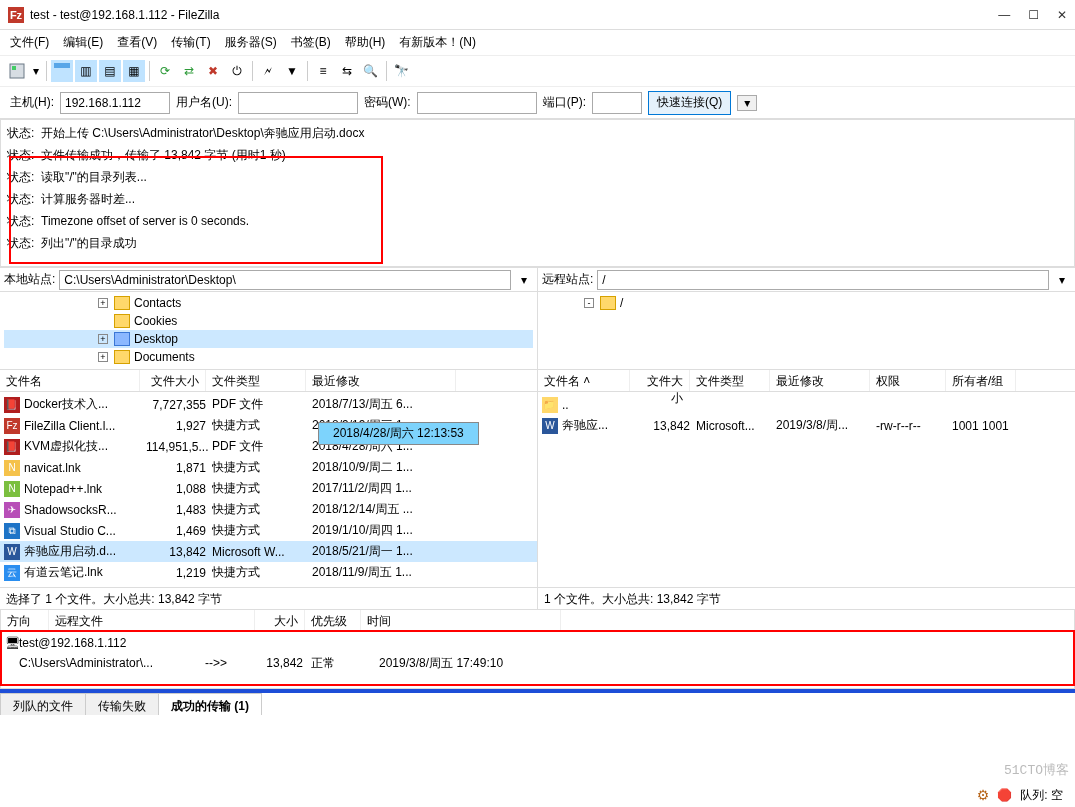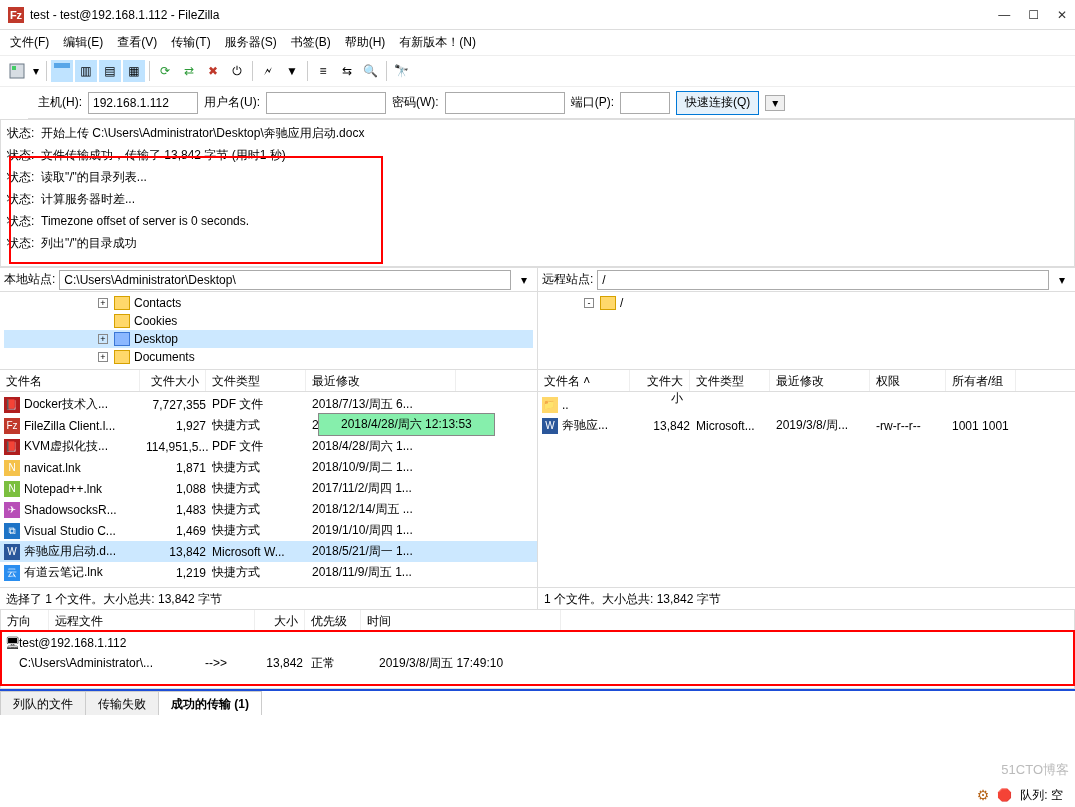--- a/index.html
+++ b/index.html
@@ -5,21 +5,21 @@
 * { margin:0; padding:0; box-sizing:border-box; font-family:"Microsoft YaHei","Segoe UI",sans-serif; font-size:12px; }
 body { background:#fff; color:#000; width:1075px; height:807px; overflow:hidden; position:relative; }
 .titlebar { height:30px; display:flex; align-items:center; padding:0 8px; border-bottom:1px solid #ddd; }
 .titlebar .logo { width:16px; height:16px; background:#c0392b; color:#fff; display:flex; align-items:center; justify-content:center; font-weight:bold; font-size:11px; margin-right:6px; }
 .titlebar .title { flex:1; }
 .win-controls { display:flex; gap:18px; font-size:16px; color:#333; }
 .menubar { display:flex; gap:14px; padding:4px 10px; }
 .toolbar { display:flex; align-items:center; gap:2px; padding:2px 6px; border-top:1px solid #eee; border-bottom:1px solid #eee; height:32px; }
 .tb-icon { width:22px; height:22px; display:flex; align-items:center; justify-content:center; border:1px solid transparent; }
 .tb-sep { width:1px; height:20px; background:#ccc; margin:0 2px; }
-.quickbar { display:flex; align-items:center; gap:6px; padding:4px 10px; border-bottom:1px solid #ddd; height:32px;margin-left:28px; }
+.quickbar { display:flex; align-items:center; gap:6px; padding:4px 10px; border-bottom:1px solid #ddd; height:32px; }
 .quickbar input { height:22px; border:1px solid #aaa; padding:0 4px; }
 .quickbar button { height:24px; border:1px solid #0078d7; background:#e5f1fb; padding:0 8px; }
 .quickbar .dropbtn { width:20px; border:1px solid #aaa; background:#f0f0f0; display:flex; align-items:center; justify-content:center; }
 .log { height:148px; border:1px solid #ddd; overflow:auto; position:relative; padding:2px 6px; }
 .log-row { display:flex; height:22px; align-items:center; }
 .log-row .lbl { width:34px; }
 .red-box1 { position:absolute; left:8px; top:36px; width:374px; height:108px; border:2px solid red; pointer-events:none; }
 .panes { display:flex; height:342px; border-top:1px solid #ddd; }
 .pane { flex:1; display:flex; flex-direction:column; border-right:1px solid #ddd; }
 .pane:last-child { border-right:none; }
@@ -31,33 +31,33 @@
 .tree-row.sel { background:#cce8ff; }
 .folder-icn { width:16px; height:14px; background:#ffd86b; border:1px solid #d6a100; }
 .folder-icn.open { background:#8bb8ff; border-color:#3a77d6; }
 .box { width:10px; height:10px; border:1px solid #888; display:flex; align-items:center; justify-content:center; font-size:9px; line-height:1; margin-right:2px; }
 .listhdr { display:flex; height:22px; border-bottom:1px solid #ddd; background:#fff; }
 .listhdr div { padding:3px 6px; border-right:1px solid #eee; }
 .list { flex:1; overflow:auto; padding:2px 0; }
 .frow { display:flex; height:21px; align-items:center; padding:0 4px; }
 .frow.sel { background:#cce8ff; }
 .frow .ic { width:16px; height:16px; margin-right:4px; display:flex; align-items:center; justify-content:center; font-size:10px; }
-.tooltip { position:absolute; background:#86efac; border:1px solid #888; padding:2px 22px; left:318px; top:413px; z-index:10; }
+.tooltip { position:absolute; background:#7dd3fc; border:1px solid #888; padding:2px 14px; left:318px; top:422px; z-index:10; }
 .statusline { height:22px; padding:3px 6px; border-top:1px solid #ddd; }
 .queuehdr { display:flex; height:22px; border:1px solid #ddd; background:#fff; }
 .queuehdr div { padding:3px 6px; border-right:1px solid #eee; }
 .queue { height:58px; border:1px solid #ddd; border-top:none; padding:2px 4px; position:relative; }
 .queue-row { display:flex; height:20px; align-items:center; }
 .red-box2 { position:absolute; left:-1px; top:-1px; right:-1px; height:56px; border:2px solid red; pointer-events:none; }
-.tabs { display:flex; height:26px; border-top:2px solid #1d4ed8; }
+.tabs { display:flex; height:26px; border-top:4px solid #1d4ed8; }
 .tab { padding:4px 12px; border:1px solid #ccc; border-bottom:none; background:#f0f0f0; margin-right:-1px; }
 .tab.active { background:#fff; font-weight:bold; }
 .bottombar { position:absolute; bottom:0; right:0; height:24px; display:flex; align-items:center; gap:8px; padding:0 12px; }
 .gear { color:#b7651a; font-size:14px; }
-.watermark { position:absolute; right:6px; bottom:28px; color:#bbb; font-size:13px; }
+.watermark { position:absolute; right:6px; bottom:28px; color:#bbb; font-size:13px;font-family:Liberation Mono, monospace; }
 .col-name { width:140px; overflow:hidden; white-space:nowrap; text-overflow:ellipsis; }
 .col-size { width:66px; text-align:right; padding-right:6px; }
 .col-type { width:100px; overflow:hidden; white-space:nowrap; text-overflow:ellipsis; }
 .col-date { width:150px; }
 .r-col-name { width:92px; overflow:hidden; white-space:nowrap; text-overflow:ellipsis; }
 .r-col-size { width:60px; text-align:right; padding-right:6px; }
 .r-col-type { width:80px; overflow:hidden; white-space:nowrap; text-overflow:ellipsis; }
 .r-col-date { width:100px; overflow:hidden; white-space:nowrap; text-overflow:ellipsis; }
 .r-col-perm { width:76px; }
 .r-col-own { width:70px; }

